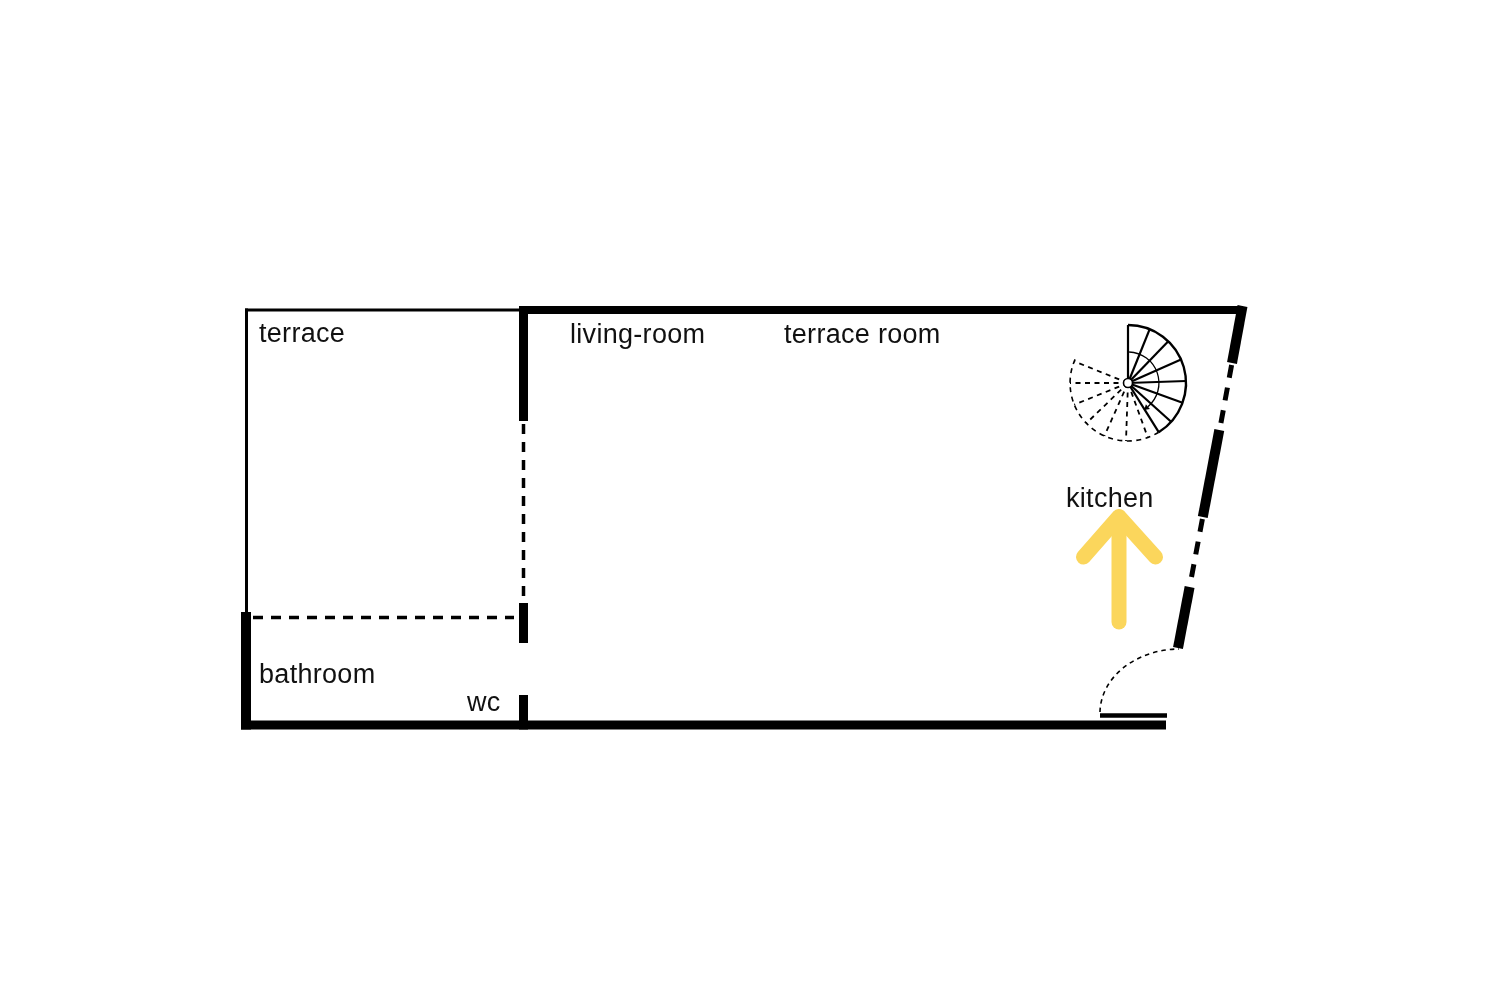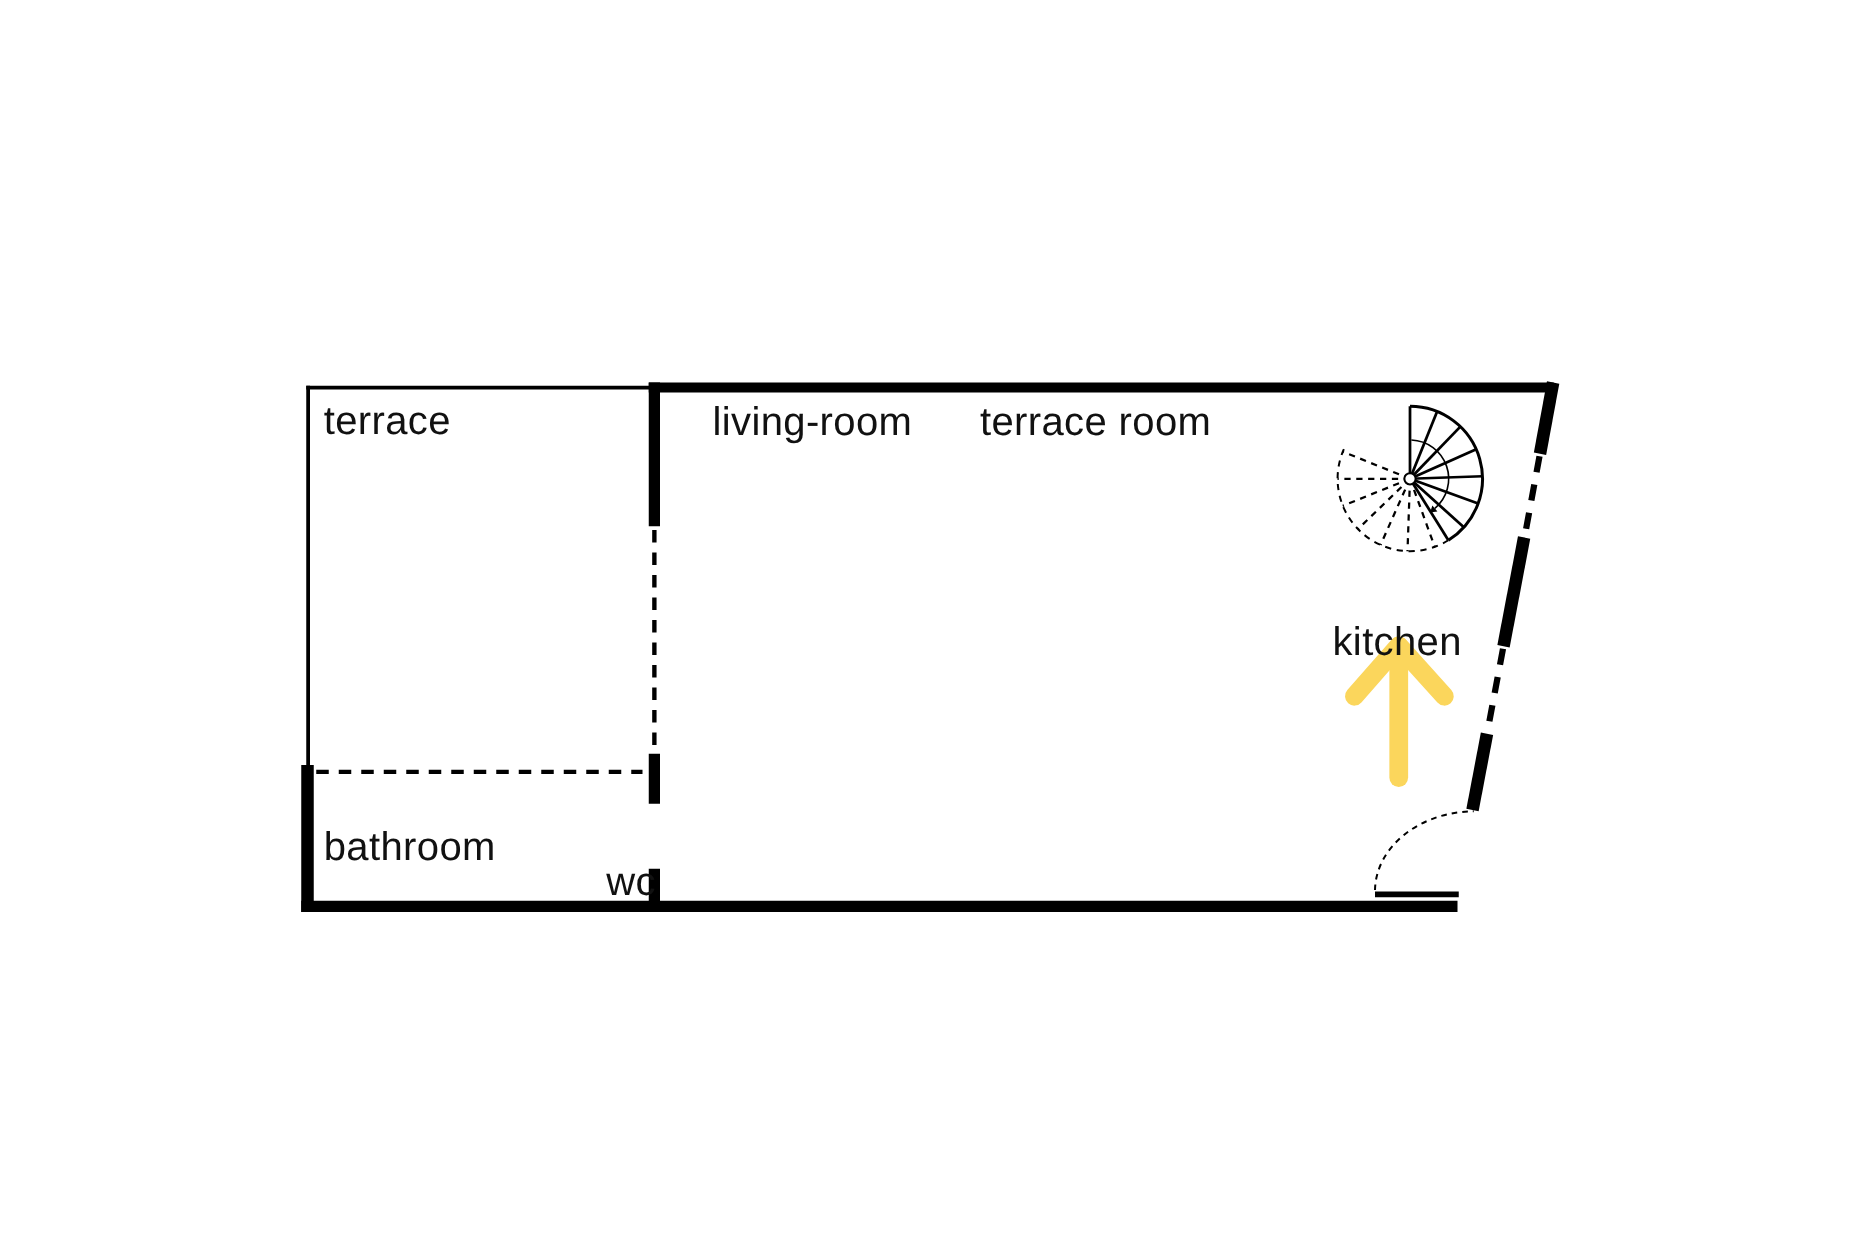--- a/index.html
+++ b/index.html
@@ -1,19 +1,19 @@
 <!DOCTYPE html>
 <html><head>
 <meta charset="utf-8">
 <style>
   html,body{margin:0;padding:0;background:#fff;}
   .canvas{position:relative;width:1500px;height:1000px;background:#fff;overflow:hidden;
           font-family:"Liberation Sans",sans-serif;}
   .plan-svg{position:absolute;left:0;top:0;}
-  .room-label{position:absolute;font-size:32px;line-height:1.1;color:#111;
+  .room-label{position:absolute;font-size:27px;line-height:1.1;color:#111;
               letter-spacing:0.3px;white-space:nowrap;}
 </style>
 </head>
 <body>
 
 <div class="canvas">
 
   <svg class="plan-svg" width="1500" height="1000" viewBox="0 0 1500 1000">
 
     <g stroke="#000" fill="none">
@@ -83,19 +83,19 @@
       <path d="M 1083.5 557 L 1119 516.5 L 1155.5 557" stroke-width="15" stroke="#FBD65C"></path>
     </g>
   </svg>
 
   <div class="room-label" style="left:259px;top:319px">terrace</div>
 
   <div class="room-label" style="left:570px;top:320px">living-room</div>
 
   <div class="room-label" style="left:784px;top:320px">terrace room</div>
 
-  <div class="room-label" style="left:1066px;top:496px">kitchen</div>
+  <div class="room-label" style="left:1066px;top:484px">kitchen</div>
 
   <div class="room-label" style="left:259px;top:660px">bathroom</div>
 
-  <div class="room-label" style="left:485px;top:688px">wc</div>
+  <div class="room-label" style="left:467px;top:688px">wc</div>
 
 </div>
 
 </body></html>

